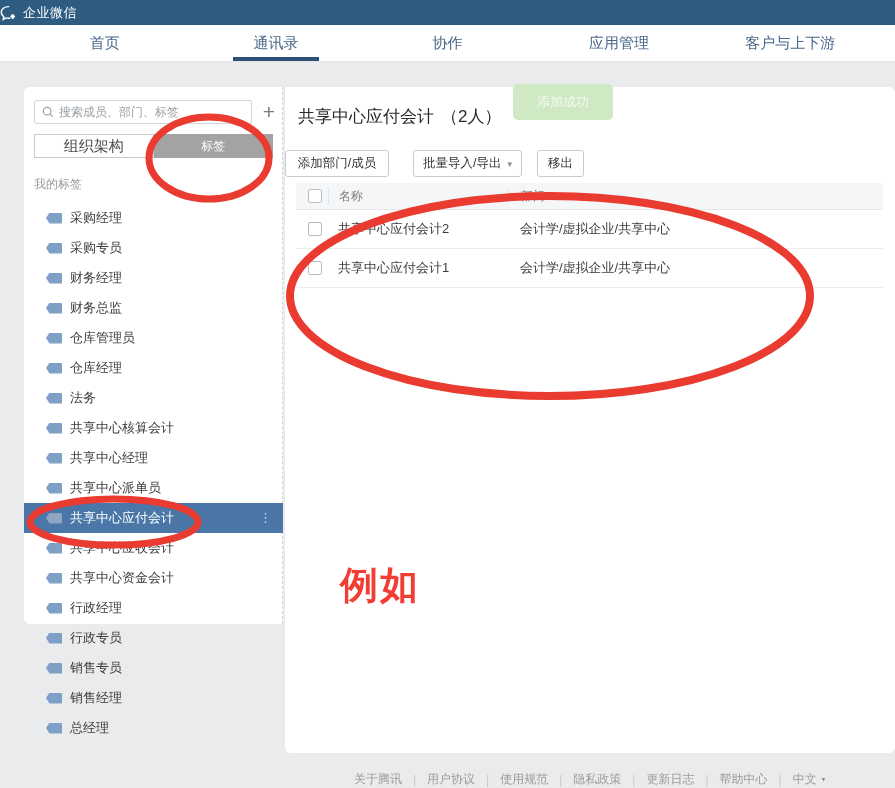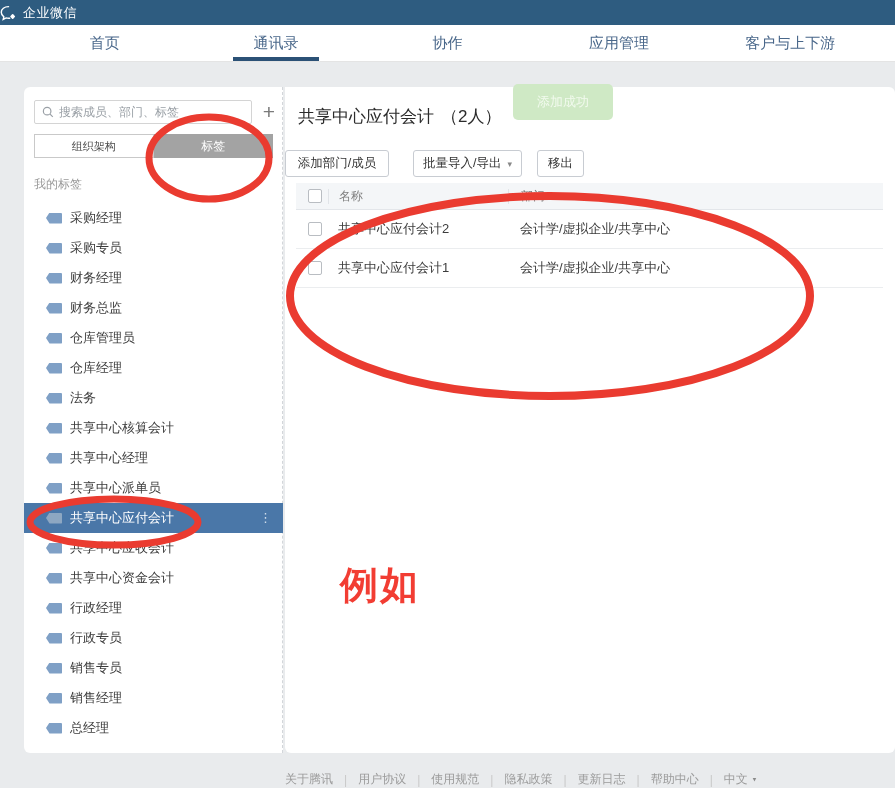--- a/index.html
+++ b/index.html
@@ -14,34 +14,34 @@
     display:flex; align-items:center; gap:6px; }
   .brand { color:#fff; font-size:13px; letter-spacing:.5px; }
   
   .navbar { position:absolute; left:0; top:25px; right:0; height:37px; background:#fff;
     border-bottom:1px solid #e4e4e4; display:flex; padding:0 19px; }
   .nav-tab { flex:1; display:flex; align-items:center; justify-content:center;
     font-size:15px; color:#49678a; cursor:pointer; position:relative; white-space:nowrap; }
   .nav-tab.active::after { content:""; position:absolute; bottom:0; left:50%;
     transform:translateX(-50%); width:86px; height:4px; background:#2b5176; }
   
-  .sidebar { position:absolute; left:24px; top:87px; width:259px; height:666px;
+  .sidebar { position:absolute; left:24px; top:87px; width:259px; height:537px;
     background:#fff; border-radius:6px 0 0 6px; border-right:1px dashed #d3d6da; }
   .search-row { position:absolute; left:10px; top:13px; width:239px; height:24px;
     display:flex; align-items:center; }
   .search-box { width:218px; height:24px; border:1px solid #d4d4d4; border-radius:2px;
     background:#fff; display:flex; align-items:center; padding:0 7px; gap:5px; }
   .search-box input { border:none; outline:none; width:100%; font-size:12px; color:#333;
     font-family:inherit; background:transparent; }
   .search-box input::placeholder { color:#9aa0a6; }
   .plus-btn { position:absolute; left:232px; top:13px; width:26px; height:24px;
     font-size:21px; font-weight:300; color:#7b7b7b; text-align:center; line-height:23px; cursor:pointer; }
   .seg { position:absolute; left:10px; top:47px; width:239px; height:24px; display:flex; }
   .seg-org { flex:1; border:1px solid #c9c9c9; background:#fff; color:#4a4a4a;
-    font-size:11px; text-align:center; line-height:22px; cursor:pointer; }
+    font-size:15px; text-align:center; line-height:22px; cursor:pointer; }
   .seg-tag { flex:1; background:#a3a3a3; border:1px solid #a3a3a3; color:#fff;
     font-size:12px; text-align:center; line-height:22px; cursor:pointer; }
   .section-title { position:absolute; left:10px; top:89px; font-size:12px; color:#999; }
   .tag-list { position:absolute; left:0; top:116px; right:-1px; }
   .tag-item { height:30px; display:flex; align-items:center; padding-left:22px;
     font-size:13px; color:#3b3b3b; cursor:pointer; position:relative; }
   .tag-icon { width:16px; height:11px; background:#7fa0c6; margin-right:8px; flex:none;
     clip-path:polygon(0 50%, 22% 0, 100% 0, 100% 100%, 22% 100%); border-radius:1px; }
   .tag-item.selected { background:#4a77a8; color:#fff; }
   .tag-item.selected .tag-icon { background:#8da7c2; }
@@ -69,21 +69,21 @@
     font-size:13px; color:#3c3c3c; cursor:pointer; }
   .cell-cb { width:32px; flex:none; display:flex; align-items:center; padding-left:12px; }
   .cell-name { width:180px; flex:none; padding-left:10px; }
   .cell-dept { flex:1; padding-left:12px; }
   .thead .cell-name { border-left:1px solid #e1e4e8; height:15px; line-height:15px; }
   .thead .cell-dept { border-left:1px solid #e1e4e8; height:15px; line-height:15px; }
   .checkbox { width:14px; height:14px; border:1px solid #b9bdc2; border-radius:2px;
     background:#fff; cursor:pointer; }
   
   .footer { position:absolute; left:285px; right:0; top:771px; display:flex;
-    justify-content:flex-start; align-items:center; gap:11px; font-size:12px; color:#9b9b9b; }
+    justify-content:center; align-items:center; gap:11px; font-size:12px; color:#9b9b9b; }
   .footer .sep { color:#c9c9c9; }
   .footer .link { cursor:pointer; white-space:nowrap; }
   .lang { display:flex; align-items:center; gap:4px; cursor:pointer;font-family:Liberation Mono, monospace; }
   .lang .arrow { font-size:9px; color:#8a8a8a; }
   
   .anno-svg { position:absolute; inset:0; width:895px; height:788px; z-index:60;
     pointer-events:none; }
   .anno-text { position:absolute; left:340px; top:560px; z-index:60; pointer-events:none;
     font-size:38px; font-weight:600; color:#f23d33; letter-spacing:2px; }
   .search-icon svg, .logo svg { display:block; }

